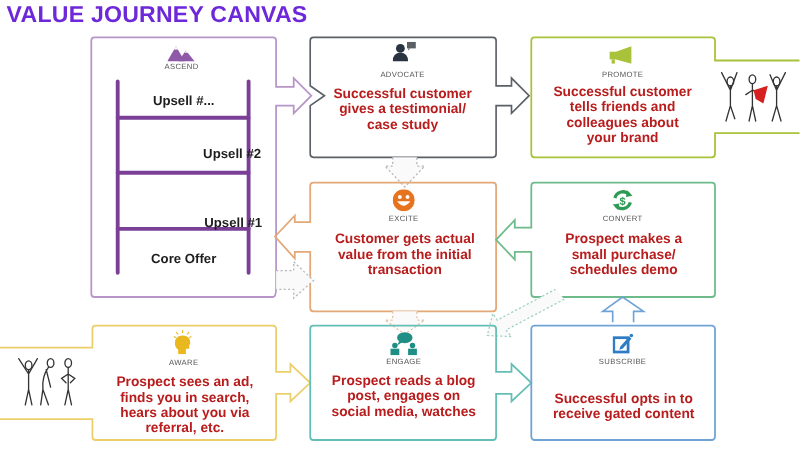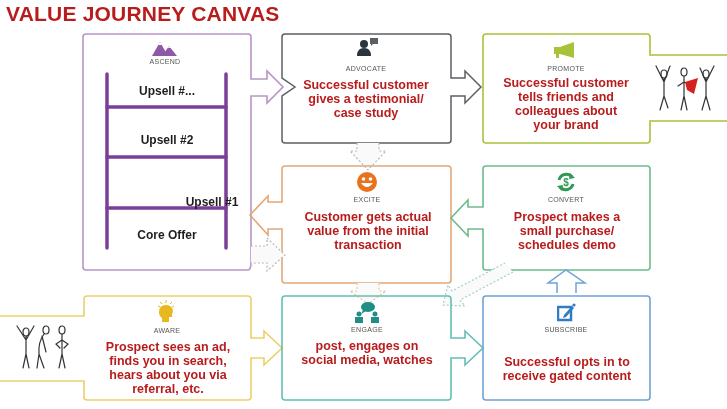--- a/index.html
+++ b/index.html
@@ -1,19 +1,19 @@
 <!DOCTYPE html>
 <html><head>
 <meta charset="utf-8">
 <style>
   html, body { margin:0; padding:0; background:#ffffff; }
   body { width:727px; height:409px; position:relative; overflow:hidden;
          font-family:"Liberation Sans", sans-serif; color:#1e1e1e; }
   #title { position:absolute; left:6px; top:2px; font-weight:bold; font-size:21px;
-           letter-spacing:0.2px; color:#b91c1c; }
+           letter-spacing:0.2px; color:#6d28d9; }
   svg#canvas { position:absolute; left:0; top:0; }
   .stage-label { position:absolute; font-size:7px; color:#555; text-align:center;
                  letter-spacing:0.3px; }
   .stage-text { position:absolute; font-weight:bold; font-size:12.5px; line-height:14px;
                 text-align:center; color:#b91c1c; }
   .rung-label { position:absolute; font-weight:bold; font-size:12px; text-align:center;
                 width:120px; color:#1e1e1e; }
   .icon { position:absolute; }
 </style>
 </head>
@@ -59,21 +59,21 @@
 </svg>
 
 <svg class="icon" style="left:152px;top:40px" width="26" height="16" viewBox="0 0 26 16">
   <polygon points="0,16 8,2 16,16" fill="#8e5aa8"></polygon>
   <polygon points="10,16 17,6 25,16" fill="#8e5aa8"></polygon>
   <polygon points="6,5 8,2 10,5" fill="#fff"></polygon>
   <polygon points="16,8 17,6 19,8" fill="#fff"></polygon>
 </svg>
 <div class="stage-label" style="left:135px;top:58px;width:60px;">ASCEND</div>
 <div class="rung-label" style="left:107px;top:84px;">Upsell #...</div>
-<div class="rung-label" style="left:107px;top:133px;">Upsell #2</div>
+<div class="rung-label" style="left:107px;top:133px;padding-left:44px;">Upsell #2</div>
 <div class="rung-label" style="left:107px;top:195px;padding-left:45px;">Upsell #1</div>
 <div class="rung-label" style="left:107px;top:228px;">Core Offer</div>
 
 <svg class="icon" style="left:357px;top:38px" width="22" height="18" viewBox="0 0 22 18">
   <circle cx="7" cy="6" r="4" fill="#2a3440"></circle>
   <path d="M0,18 Q0,10 7,10 Q14,10 14,18 Z" fill="#2a3440"></path>
   <rect x="13" y="0" width="8" height="6" fill="#5b5f66"></rect>
   <polygon points="14,6 16,6 14,8" fill="#5b5f66"></polygon>
 </svg>
 <div class="stage-label" style="left:336px;top:65px;width:60px;">ADVOCATE</div>
@@ -165,20 +165,21 @@
 <svg class="icon" style="left:354px;top:301px" width="26" height="22" viewBox="0 0 26 22">
   <ellipse cx="14" cy="6" rx="7" ry="5" fill="#1f8e85"></ellipse>
   <polygon points="9,9 7,13 12,10" fill="#1f8e85"></polygon>
   <circle cx="5" cy="13" r="2.5" fill="#1f8e85"></circle>
   <rect x="1" y="16" width="8" height="6" fill="#1f8e85"></rect>
   <circle cx="21" cy="13" r="2.5" fill="#1f8e85"></circle>
   <rect x="17" y="16" width="8" height="6" fill="#1f8e85"></rect>
 </svg>
 <div class="stage-label" style="left:337px;top:326px;width:60px;">ENGAGE</div>
 <div class="stage-text" style="left:288px;top:339px;width:158px;">
+  <div>Prospect reads a blog</div>
   <div>post, engages on</div>
   <div>social media, watches</div>
 </div>
 
 <svg class="icon" style="left:557px;top:303px" width="19" height="19" viewBox="0 0 19 19">
   <rect x="1" y="4" width="13" height="13" fill="none" stroke="#2f7cc4" stroke-width="2.5"></rect>
   <polygon points="7,12 15,3 17,5 9,14 6,15" fill="#2f7cc4"></polygon>
   <circle cx="17" cy="2" r="1.6" fill="#2f7cc4"></circle>
 </svg>
 <div class="stage-label" style="left:531px;top:326px;width:70px;">SUBSCRIBE</div>

